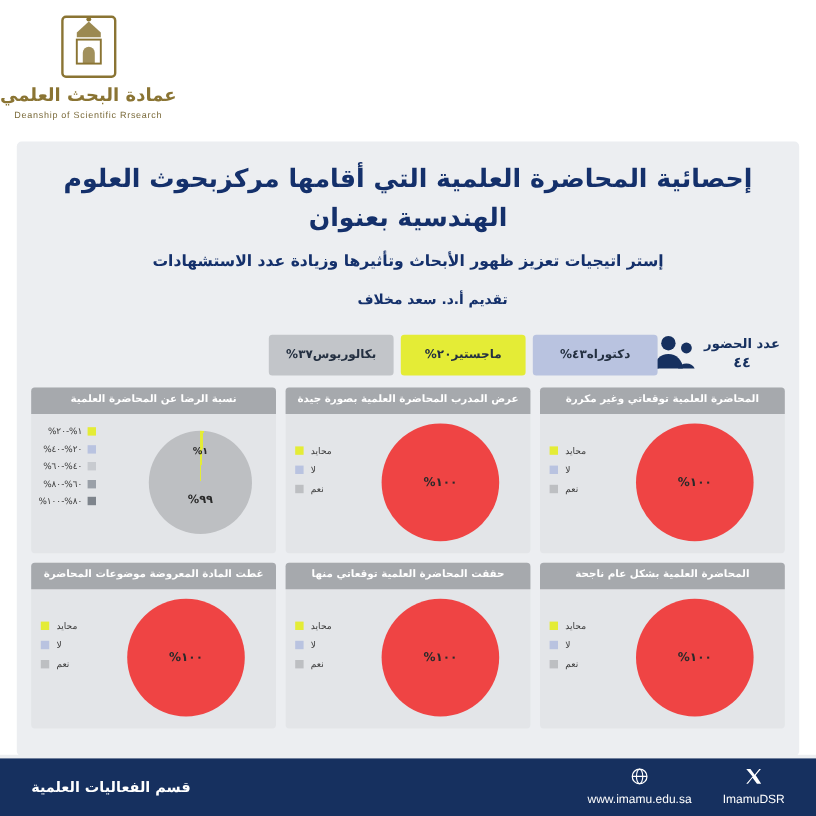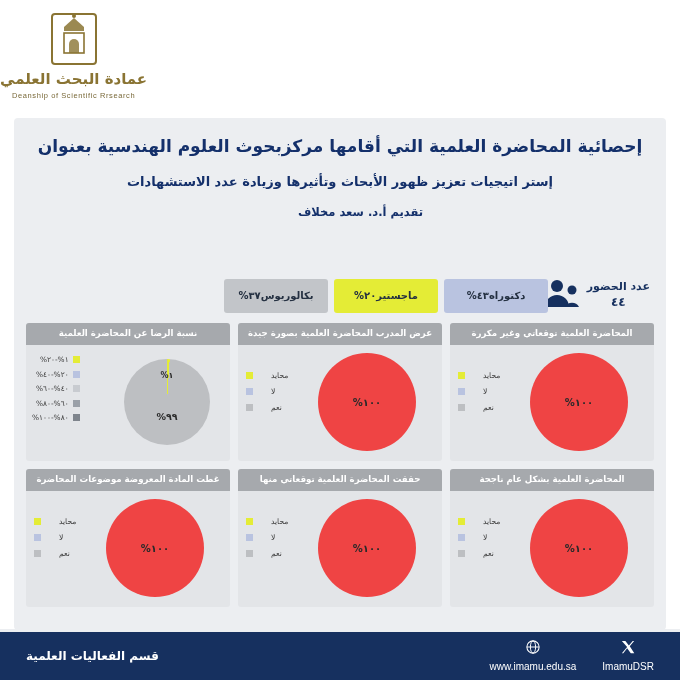--- a/index.html
+++ b/index.html
@@ -28,21 +28,21 @@
     font-family:"Liberation Sans", sans-serif;
   }
 
   
   .panel{
     position:absolute;left:14px;top:118px;width:652px;height:512px;
     background:#eceef1;border-radius:4px;
   }
   .titles{padding-top:16px;text-align:center;}
   .t1{
-    color:#14306b;font-size:17px;font-weight:bold;line-height:1.5;
+    color:#14306b;font-size:21px;font-weight:bold;line-height:1.5;
     font-family:"DejaVu Sans", sans-serif;
   }
   .t2{
     color:#14306b;font-size:13px;font-weight:bold;margin-top:14px;
     font-family:"DejaVu Sans", sans-serif;
   }
   .t3{
     color:#14306b;font-size:11.5px;font-weight:bold;margin-top:16px;
     font-family:"DejaVu Sans", sans-serif;
     padding-left:41px;
@@ -99,21 +99,21 @@
     background:#ef4444;position:relative;text-align:center;
   }
   .pie-label{
     position:absolute;left:0;top:0;width:100%;height:100%;
     display:flex;align-items:center;justify-content:center;
     font-size:10px;font-weight:bold;color:#2a2a2a;
   }
   .legend{
     position:absolute;left:8px;top:26px;display:flex;flex-direction:column;gap:7px;
   }
-  .leg{display:flex;align-items:center;gap:18px;justify-content:flex-end;}
+  .leg{display:flex;align-items:center;gap:6px;justify-content:flex-end;}
   .swatch{width:7px;height:7px;display:inline-block;}
   .leg-t{font-size:7.6px;color:#3b3b3b;}
 
   
   .legend6{
     position:absolute;left:6px;top:10px;display:flex;flex-direction:column;gap:5.5px;
   }
   .leg6{display:flex;align-items:center;gap:4px;}
   .leg6-t{font-size:7.4px;color:#3b3b3b;}
 

